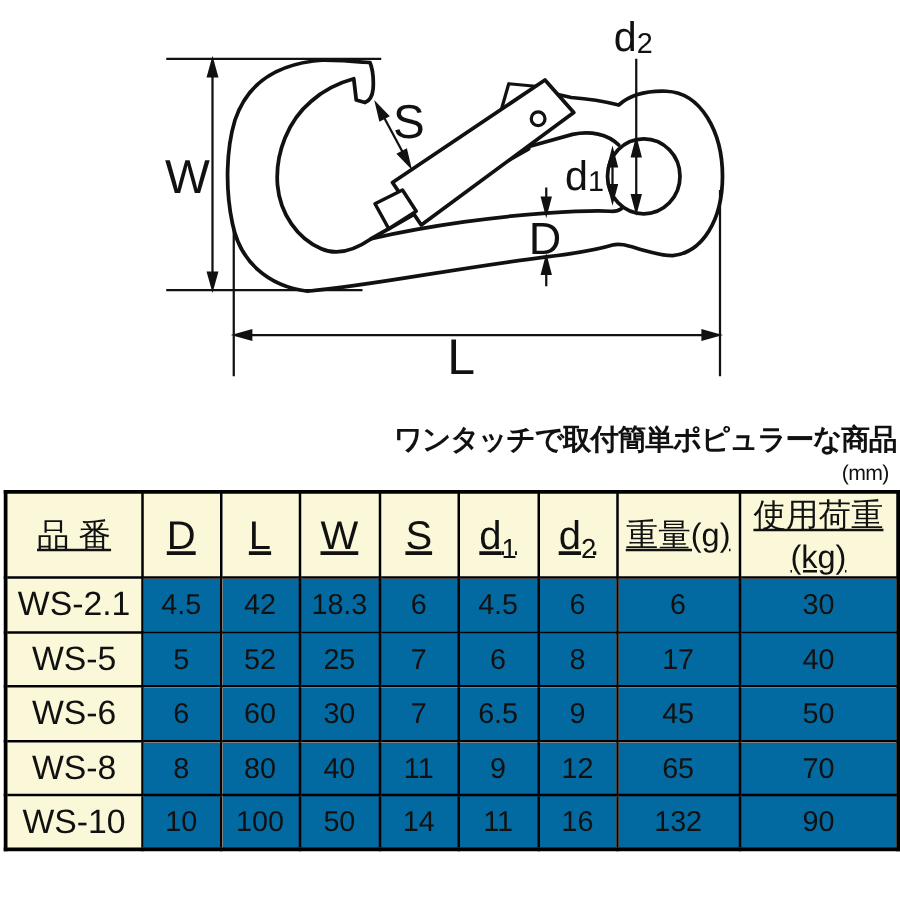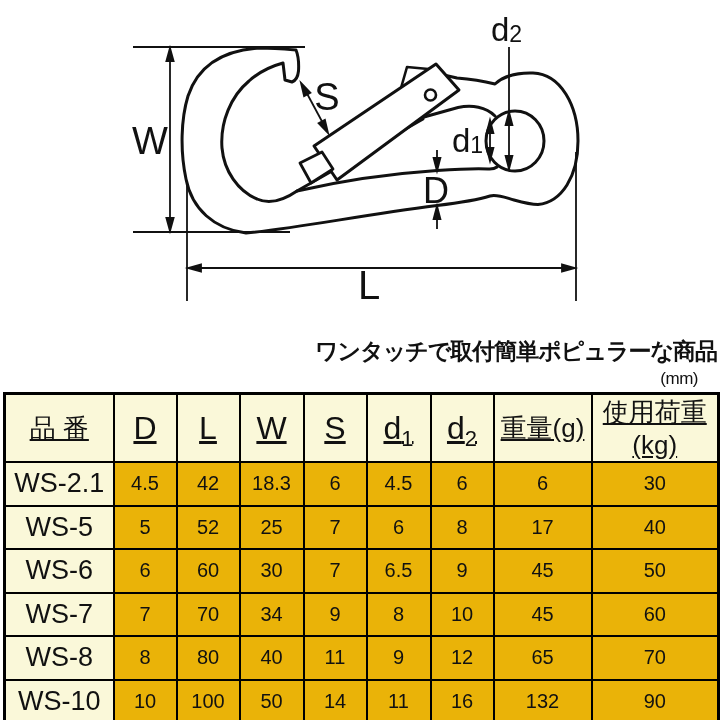--- a/index.html
+++ b/index.html
@@ -13,21 +13,21 @@
   }
   #diagram-wrap { position: absolute; left: 0; top: 0; width: 720px; height: 340px; }
   .dim-label { font-family: "Liberation Sans", sans-serif; fill: #111; }
 
   #note-line {
     position: absolute; top: 336px; right: 3px;
     font-size: 23px; letter-spacing: -1px;
     white-space: nowrap; font-weight: 700;
   }
   #unit-note {
-    position: absolute; top: 369px; right: 22px;
+    position: absolute; top: 369px; right: 9px;
     font-size: 17px; letter-spacing: -0.5px;
   }
 
   #spec-table {
     position: absolute; left: 3px; top: 392px;
     width: 714px;
     border-collapse: collapse;
     table-layout: fixed;
     border: 3px solid #000;
   }
@@ -36,21 +36,21 @@
     text-align: center; vertical-align: middle;
     padding: 0;
     font-weight: normal;
     overflow: hidden;
   }
   #spec-table thead tr { height: 44px; text-decoration: underline; }
   #spec-table tbody tr { height: 43.5px; }
   #spec-table thead th { background: #faf8d9; font-size: 26px; }
   #spec-table thead th.latin { font-size: 32px; }
   #spec-table tbody th { background: #faf8d9; font-size: 27px; }
-  #spec-table td { background: #eab308; font-size: 20px; margin-top: 12px; }
+  #spec-table td { background: #0369a1; font-size: 23px; margin-top: 12px; }
   #spec-table sub { font-size: 22px; line-height: 0; }
 </style>
 </head>
 <body>
 
 <div id="diagram-wrap">
 <svg width="720" height="340" viewBox="0 0 720 340" xmlns="http://www.w3.org/2000/svg">
 
   <g>
     <path d="M 296 50
@@ -194,31 +194,20 @@
       <td>6</td>
       <td>60</td>
       <td>30</td>
       <td>7</td>
       <td>6.5</td>
       <td>9</td>
       <td>45</td>
       <td>50</td>
     </tr>
     <tr>
-      <th>WS-7</th>
-      <td>7</td>
-      <td>70</td>
-      <td>34</td>
-      <td>9</td>
-      <td>8</td>
-      <td>10</td>
-      <td>45</td>
-      <td>60</td>
-    </tr>
-    <tr>
       <th>WS-8</th>
       <td>8</td>
       <td>80</td>
       <td>40</td>
       <td>11</td>
       <td>9</td>
       <td>12</td>
       <td>65</td>
       <td>70</td>
     </tr>

